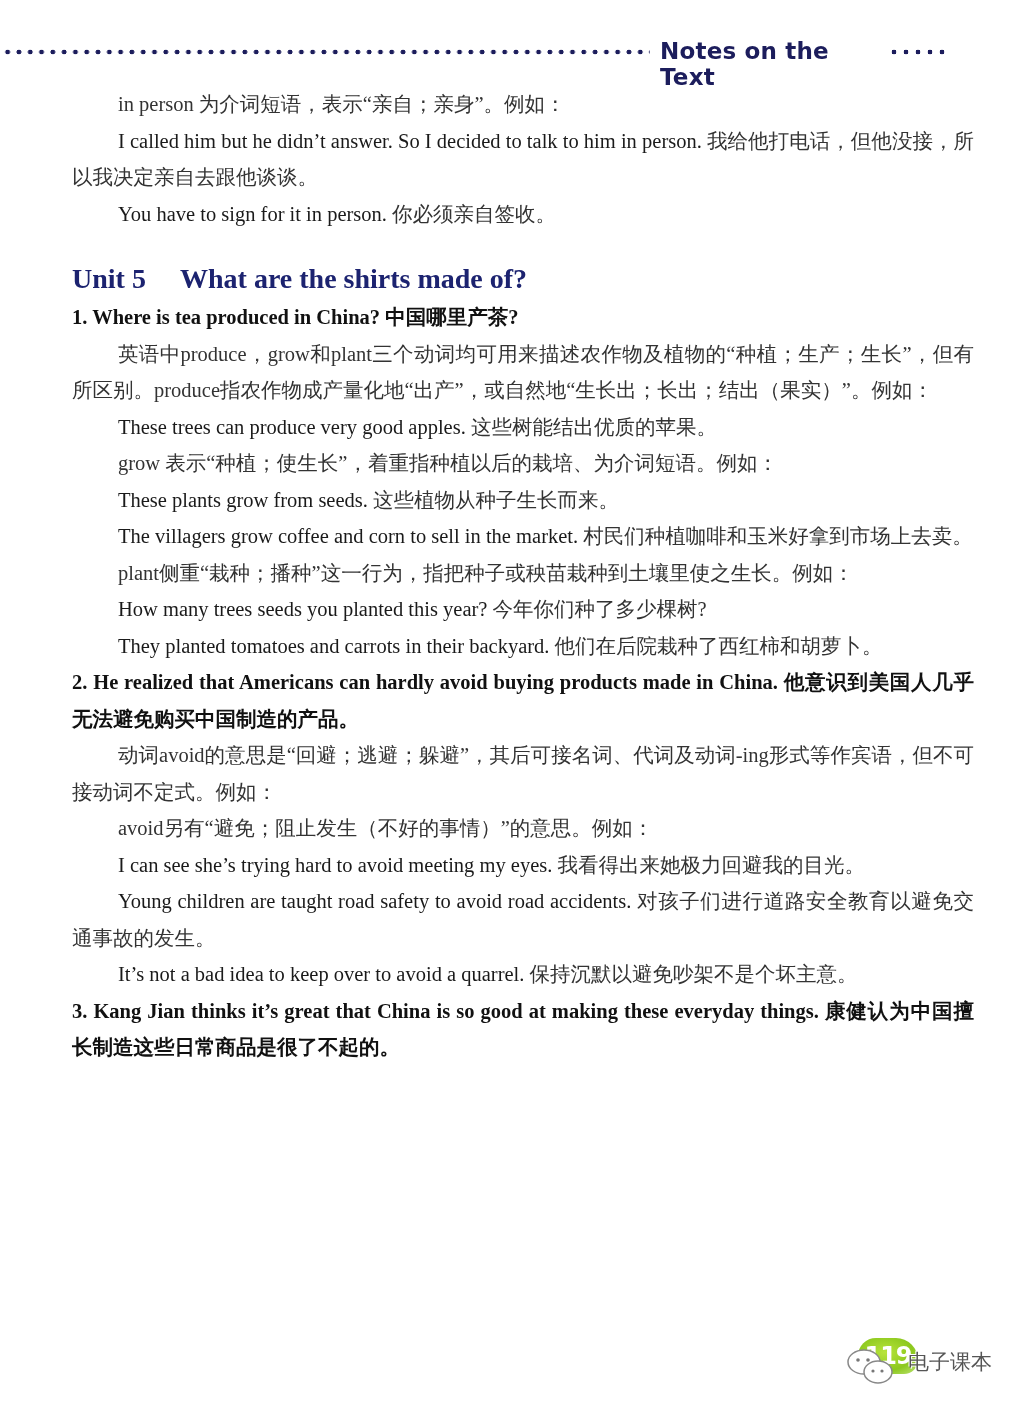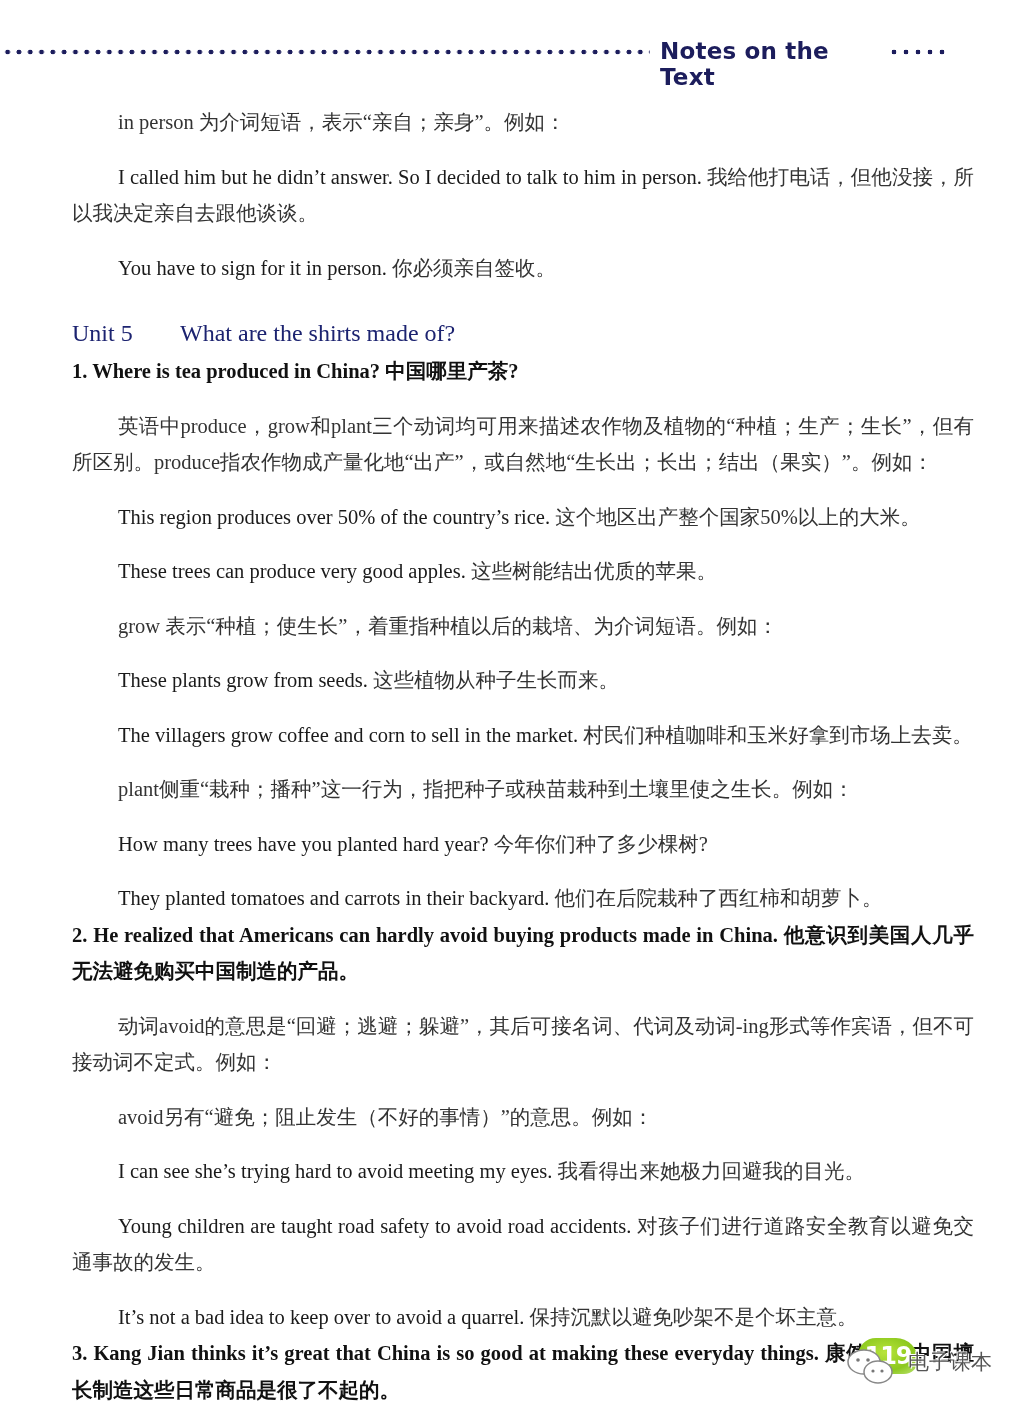--- a/index.html
+++ b/index.html
@@ -24,26 +24,26 @@
     .header .dots-right {
       position: absolute; left: 888px; top: 4px; width: 62px; height: 20px;
       background-image: radial-gradient(circle, #1c1d5c 2.2px, transparent 2.6px);
       background-size: 12px 20px; background-repeat: repeat-x;
     }
     .content {
       position: absolute; left: 72px; top: 86px; width: 902px;
       font-size: 20.5px; line-height: 36.5px;
     }
     .p { margin: 0; text-align: justify; }
-    .indent { text-indent: 46px; margin-top: 18px; }
+    .indent { text-indent: 46px; }
     .bold { font-weight: bold; color: #111; }
     .zh { color: #333; }
     .unit {
       margin-top: 27px; margin-bottom: 0;
-      font-weight: normal; font-size: 24px; color: #1c2370; line-height: 40px;
+      font-weight: bold; font-size: 28px; color: #1c2370; line-height: 40px;
     }
     .unit .num { display: inline-block; width: 108px; }
     .footer {
       position: absolute; left: 838px; top: 1338px; width: 170px; height: 50px;
     }
     .pagenum {
       position: absolute; left: 20px; top: 0px; width: 60px; height: 36px;
       border-radius: 18px 22px 14px 18px;
       background: radial-gradient(ellipse at 45% 40%, #b8e43a 0%, #8cc81e 60%, #bfe57a 100%);
       color: #ffffff; font-family: "DejaVu Sans", sans-serif; font-weight: bold;
@@ -68,27 +68,26 @@
 <div class="content">
 
   <p class="p indent zh">in person 为介词短语，表示“亲自；亲身”。例如：</p>
   <p class="p indent"><span>I called him but he didn’t answer. So I decided to talk to him in person.</span> <span class="zh">我给他打电话，但他没接，所以我决定亲自去跟他谈谈。</span></p>
   <p class="p indent"><span>You have to sign for it in person.</span> <span class="zh">你必须亲自签收。</span></p>
 
   <p class="p unit"><span class="num">Unit 5</span><span>What are the shirts made of?</span></p>
 
   <p class="p bold"><span>1.  Where is tea produced in China?</span> <span>中国哪里产茶?</span></p>
   <p class="p indent zh">英语中produce，grow和plant三个动词均可用来描述农作物及植物的“种植；生产；生长”，但有所区别。produce指农作物成产量化地“出产”，或自然地“生长出；长出；结出（果实）”。例如：</p>
-  <p class="p indent"><span>This region produces over 50% of the country’s rice.</span> <span class="zh">这个地区出产整个国家50%以上的大米。</span></p>
   <p class="p indent"><span>These trees can produce very good apples.</span> <span class="zh">这些树能结出优质的苹果。</span></p>
   <p class="p indent zh">grow 表示“种植；使生长”，着重指种植以后的栽培、为介词短语。例如：</p>
   <p class="p indent"><span>These plants grow from seeds.</span> <span class="zh">这些植物从种子生长而来。</span></p>
   <p class="p indent"><span>The villagers grow coffee and corn to sell in the market.</span> <span class="zh">村民们种植咖啡和玉米好拿到市场上去卖。</span></p>
   <p class="p indent zh">plant侧重“栽种；播种”这一行为，指把种子或秧苗栽种到土壤里使之生长。例如：</p>
-  <p class="p indent"><span>How many trees have you planted hard year?</span> <span class="zh">今年你们种了多少棵树?</span></p>
+  <p class="p indent"><span>How many trees seeds you planted this year?</span> <span class="zh">今年你们种了多少棵树?</span></p>
   <p class="p indent"><span>They planted tomatoes and carrots in their backyard.</span> <span class="zh">他们在后院栽种了西红柿和胡萝卜。</span></p>
 
   <p class="p bold"><span>2.  He realized that Americans can hardly avoid buying products made in China.</span> <span>他意识到美国人几乎无法避免购买中国制造的产品。</span></p>
   <p class="p indent zh">动词avoid的意思是“回避；逃避；躲避”，其后可接名词、代词及动词-ing形式等作宾语，但不可接动词不定式。例如：</p>
   <p class="p indent zh">avoid另有“避免；阻止发生（不好的事情）”的意思。例如：</p>
   <p class="p indent"><span>I can see she’s trying hard to avoid meeting my eyes.</span> <span class="zh">我看得出来她极力回避我的目光。</span></p>
   <p class="p indent"><span>Young children are taught road safety to avoid road accidents.</span> <span class="zh">对孩子们进行道路安全教育以避免交通事故的发生。</span></p>
   <p class="p indent"><span>It’s not a bad idea to keep over to avoid a quarrel.</span> <span class="zh">保持沉默以避免吵架不是个坏主意。</span></p>
 
   <p class="p bold"><span>3.  Kang Jian thinks it’s great that China is so good at making these everyday things.</span> <span>康健认为中国擅长制造这些日常商品是很了不起的。</span></p>

